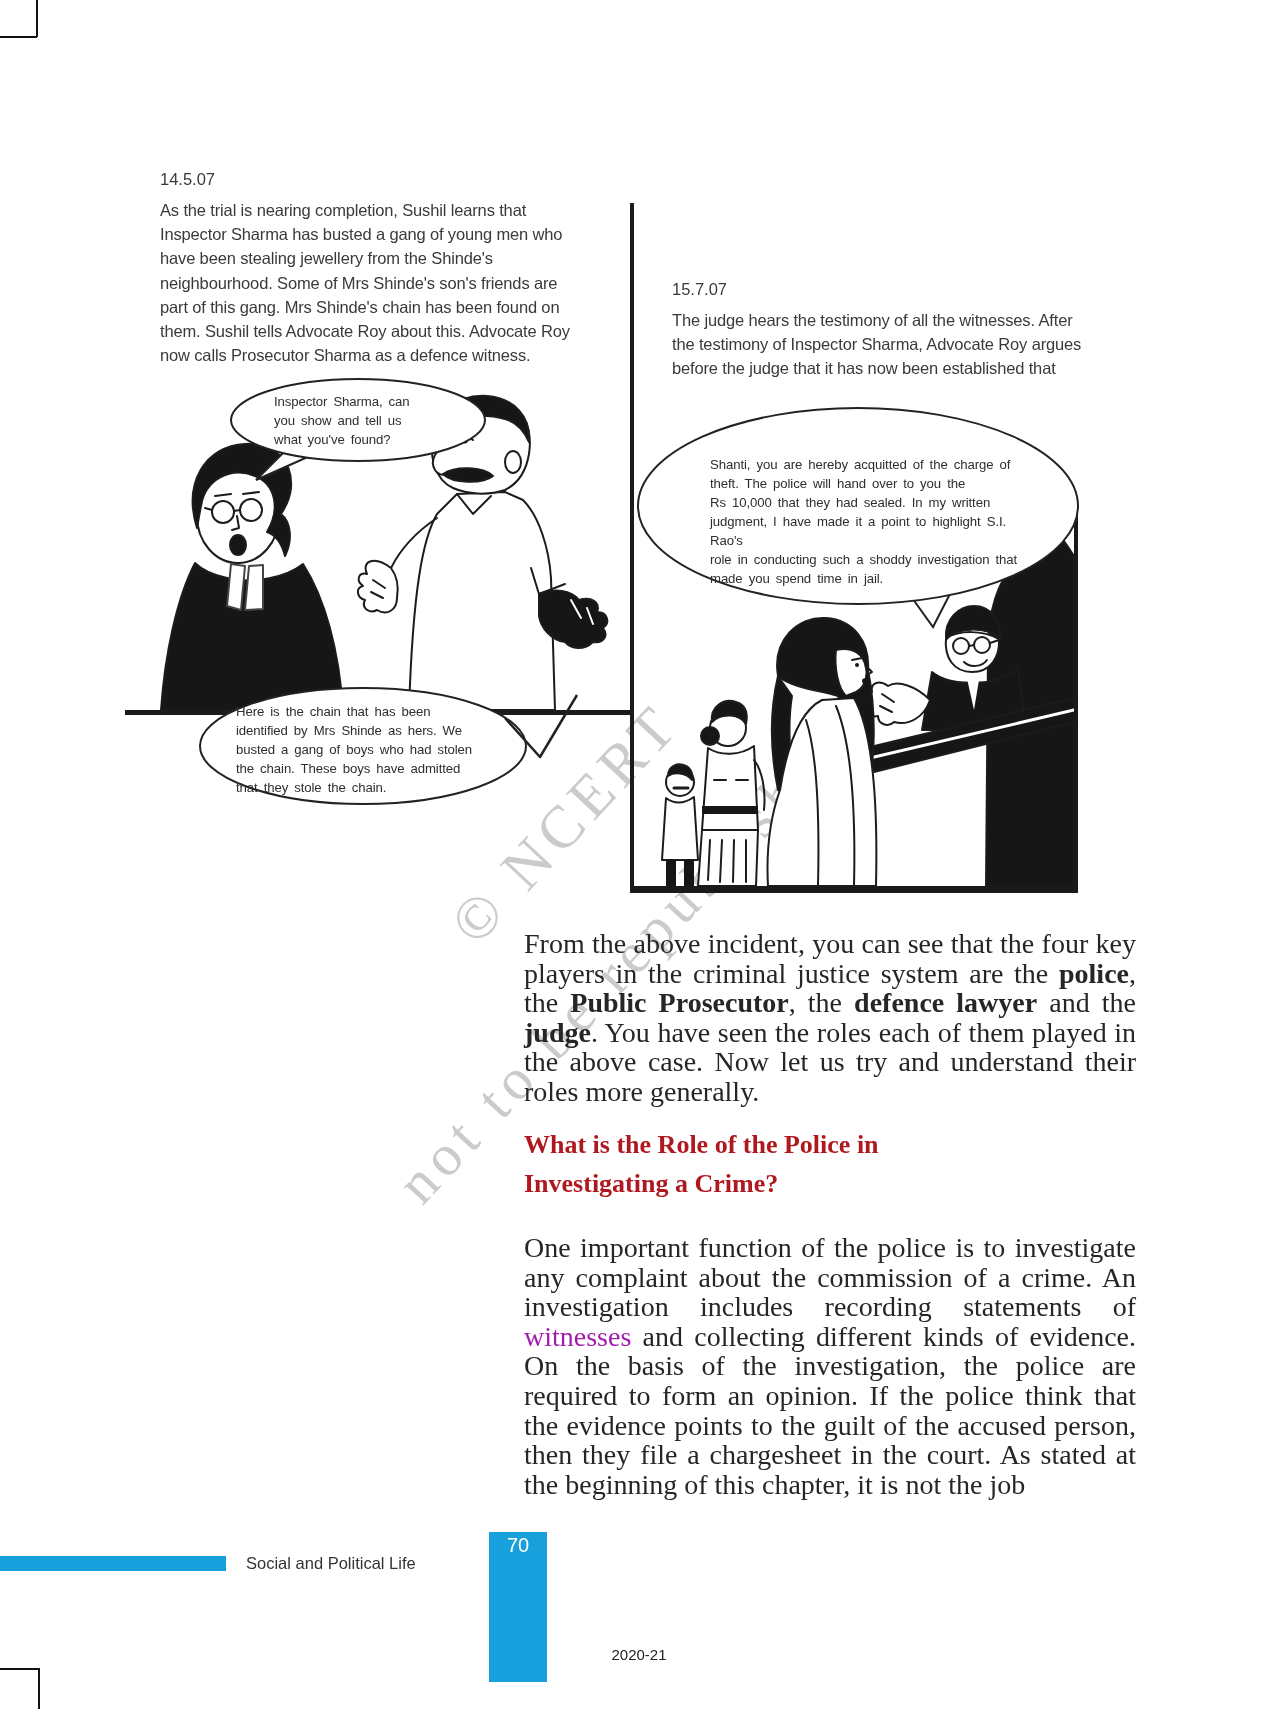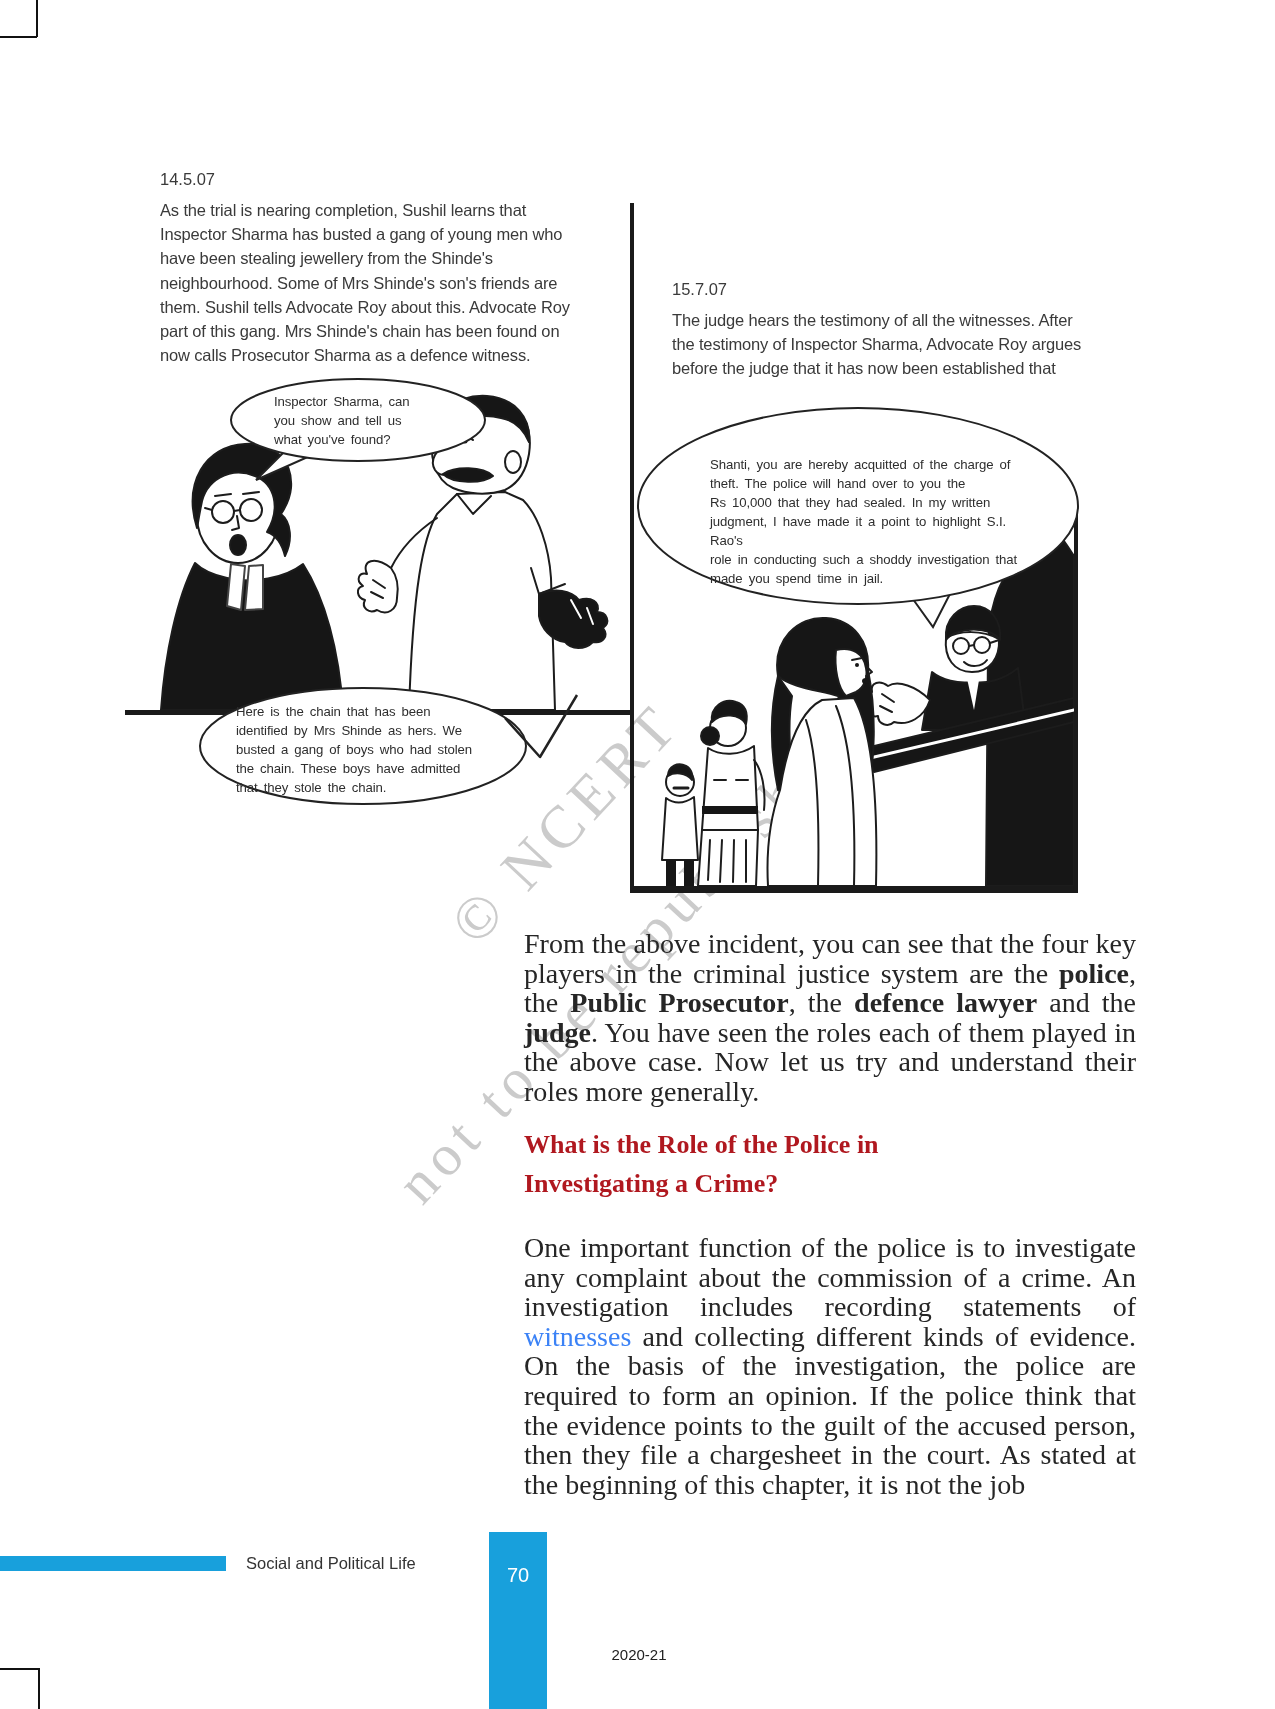--- a/index.html
+++ b/index.html
@@ -19,21 +19,21 @@
   .bubble-text{z-index:4;font-size:13.2px;line-height:19px;color:#2e2e2e;
                word-spacing:2.5px;letter-spacing:-0.1px;}
   
   .cap-date{font-size:16.5px;color:#3a3a3a;z-index:4;}
   .caption{font-size:16.5px;line-height:24.2px;color:#3a3a3a;letter-spacing:-0.15px;z-index:4;}
   .u-period{text-decoration:underline;}
   
   .serif-para{font-family:"Liberation Serif",serif;font-size:28px;line-height:29.6px;
               text-align:justify;color:#262626;z-index:4;}
   .serif-para .b{font-weight:bold;}
-  .serif-para .link{color:#3b82f6;}
+  .serif-para .link{color:#a21caf;}
   .heading{font-family:"Liberation Serif",serif;font-weight:bold;font-size:26px;
            line-height:38.5px;color:#b0181f;z-index:4;}
   
   .footer-bar{background:#18a0dc;z-index:2;}
   .footer-title{font-size:16.5px;color:#333;z-index:4;}
   .page-badge{background:#18a0dc;color:#fff;font-size:20px;text-align:center;z-index:4;}
   .year{font-size:15px;color:#222;text-align:center;z-index:4;}
 </style>
 </head>
 <body>
@@ -190,22 +190,22 @@
     <div>the chain. These boys have admitted</div>
     <div>that they stole the chain.</div>
   </div>
 
   <div class="abs cap-date" style="left:160px;top:170px;">14.5.07</div>
   <div class="abs caption" style="left:160px;top:198px;width:430px;">
     <div>As the trial is nearing completion, Sushil learns that</div>
     <div>Inspector Sharma has busted a gang of young men who</div>
     <div>have been stealing jewellery from the Shinde's</div>
     <div>neighbourhood. Some of Mrs Shinde's son's friends are</div>
+    <div>part of this gang. Mrs Shinde's chain has been found on</div>
     <div>them. Sushil tells Advocate Roy about this. Advocate Roy</div>
-    <div>part of this gang. Mrs Shinde's chain has been found on</div>
     <div>now calls Prosecutor Sharma as a defence witness.</div>
   </div>
 
   <div class="abs cap-date" style="left:672px;top:280px;">15.7.07</div>
   <div class="abs caption" style="left:672px;top:308px;width:425px;">
     <div>The judge hears the testimony of all the witnesses. After</div>
     <div>the testimony of Inspector Sharma, Advocate Roy argues</div>
     <div>before the judge that it has now been established that</div>
   </div>
 
@@ -217,18 +217,18 @@
     <div>What is the Role of the Police in</div>
     <div>Investigating a Crime?</div>
   </div>
 
   <div class="abs serif-para" style="left:524px;top:1233px;width:612px;">
     <span>One important function of the police is to investigate any complaint about the commission of a crime. An investigation includes recording statements of </span><span class="link">witnesses</span><span> and collecting different kinds of evidence. On the basis of the investigation, the police are required to form an opinion. If the police think that the evidence points to the guilt of the accused person, then they file a chargesheet in the court. As stated at the beginning of this chapter, it is not the job</span>
   </div>
 
   <div class="abs footer-bar" style="left:0;top:1556px;width:226px;height:15px;"></div>
   <div class="abs footer-title" style="left:246px;top:1554px;">Social and Political Life</div>
-  <div class="abs page-badge" style="left:489px;top:1532px;width:58px;height:177px;padding-top:32px;box-sizing:border-box;">
+  <div class="abs page-badge" style="left:489px;top:1532px;width:58px;height:150px;padding-top:2px;box-sizing:border-box;">
     <span>70</span>
   </div>
   <div class="abs year" style="left:600px;top:1646px;width:78px;">2020-21</div>
 
 </div>
 
 </body></html>

